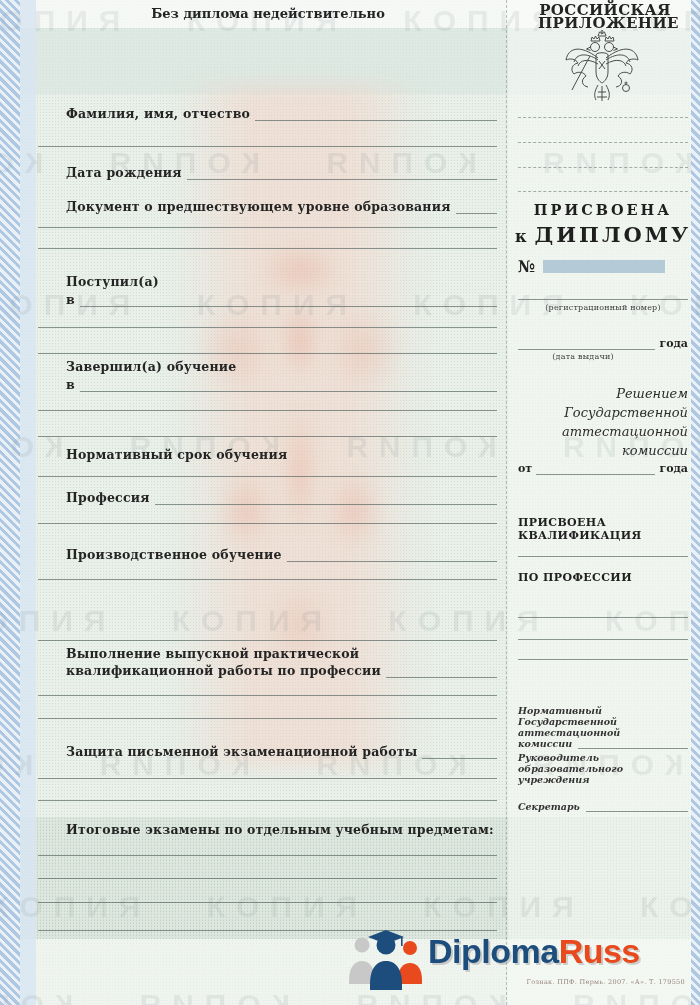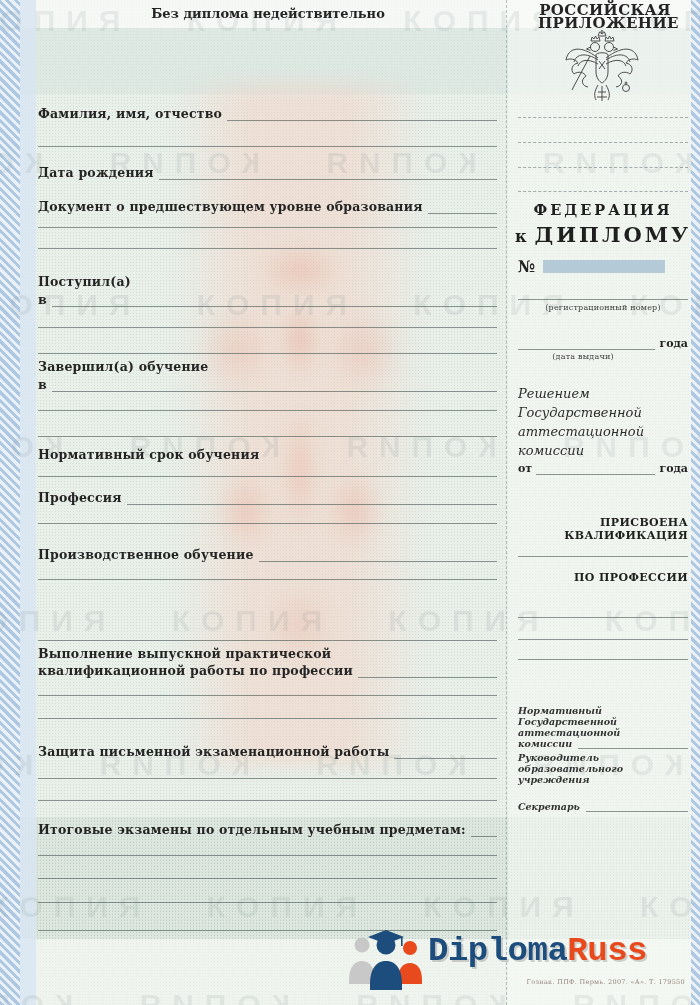--- a/index.html
+++ b/index.html
@@ -34,54 +34,54 @@
     radial-gradient(42px 55px at 205px 295px, rgba(231,148,128,.28), transparent 70%),
     radial-gradient(26px 95px at 150px 255px, rgba(236,158,138,.32), transparent 70%),
     radial-gradient(48px 55px at 150px 410px, rgba(231,148,128,.20), transparent 70%);}
   
   .wm{position:absolute;width:1000px;white-space:nowrap;z-index:1;
     font-family:"Liberation Sans",sans-serif;font-weight:700;font-size:30px;
     letter-spacing:11px;word-spacing:36px;color:#7e8d90;opacity:.13;pointer-events:none;}
   .wm.m{transform:scaleX(-1);}
   
   .z2{position:absolute;z-index:2;}
-  .lbl{font-weight:700;font-size:12.5px;letter-spacing:.2px;color:#242424;white-space:nowrap;}
+  .lbl{font-weight:700;font-size:12.5px;letter-spacing:.2px;color:#242424;white-space:nowrap;margin-left:28px;}
   .fld{position:absolute;left:38px;width:459px;display:flex;align-items:flex-end;z-index:2;}
   .fld .lbl{margin-right:5px;line-height:15px;}
   .ln{flex:1;border-bottom:1px solid rgba(72,88,85,.62);height:14px;}
   .bl{position:absolute;left:38px;width:459px;border-bottom:1px solid rgba(72,88,85,.62);z-index:2;}
   
   .st{position:absolute;left:518px;width:170px;z-index:2;}
   .dash-ln{position:absolute;left:518px;width:170px;border-bottom:1px dashed rgba(95,112,115,.55);z-index:2;}
   .st-line{border-bottom:1px solid rgba(72,88,85,.62);}
   .title1{font-weight:700;font-size:14.5px;letter-spacing:3px;text-align:center;color:#1f1f1f;}
   .title2{display:flex;align-items:baseline;justify-content:center;gap:8px;color:#1f1f1f;}
   .title2 .k{font-weight:700;font-size:16px;}
   .title2 .d{font-weight:700;font-size:21px;letter-spacing:3px;}
   .numrow{display:flex;align-items:center;gap:8px;}
   .numrow .no{font-weight:700;font-size:16px;}
   .numbox{width:122px;height:13px;background:#b5cad7;}
   .cap{font-size:8px;text-align:center;color:#3d3d3d;letter-spacing:.2px;}
   .yearrow{display:flex;align-items:flex-end;gap:4px;font-size:11px;font-weight:700;}
   .yearrow .ln{height:12px;}
-  .decision{font-style:italic;font-size:13px;line-height:19px;text-align:left;color:#2c2c2c;}
-  .caps{font-weight:700;font-size:11px;letter-spacing:.4px;text-align:right;color:#1f1f1f;}
+  .decision{font-style:italic;font-size:13px;line-height:19px;text-align:right;color:#2c2c2c;}
+  .caps{font-weight:700;font-size:11px;letter-spacing:.4px;text-align:left;color:#1f1f1f;}
   .sig{font-weight:700;font-style:italic;font-size:9.5px;line-height:11px;color:#333;}
   .sigrow{display:flex;align-items:flex-end;gap:6px;}
   .sigrow .ln{height:10px;}
   
   .top-note{position:absolute;left:38px;top:6px;width:460px;text-align:center;z-index:2;
     font-weight:700;font-size:13px;color:#242424;}
   .country{position:absolute;left:538px;top:4px;width:134px;text-align:center;z-index:2;
     font-weight:700;font-size:15px;line-height:13px;letter-spacing:.4px;color:#242424;}
   .eagle{position:absolute;left:560px;top:30px;z-index:2;}
   
   .logo{position:absolute;left:348px;top:922px;width:345px;height:75px;z-index:3;}
   .logo-people{position:absolute;left:0;top:6px;}
-  .logo-text{position:absolute;left:80px;top:10px;font-family:Liberation Mono, monospace;
+  .logo-text{position:absolute;left:80px;top:10px;font-family:Liberation Sans, sans-serif;
     font-weight:700;font-size:34px;letter-spacing:-.5px;white-space:nowrap;
     text-shadow:2px 2px 0 rgba(110,110,110,.3);}
   .imprint{position:absolute;right:8px;top:56px;font-size:6.5px;color:#95837a;letter-spacing:.3px;}
 </style>
 </head>
 <body>
 
 <div class="page">
 
   <div class="band-top"></div>
@@ -210,21 +210,21 @@
   <div class="bl" style="top:855px"></div>
   <div class="bl" style="top:878px"></div>
   <div class="bl" style="top:902px"></div>
   <div class="bl" style="top:930px"></div>
 
   <div class="dash-ln" style="top:117px"></div>
   <div class="dash-ln" style="top:142px"></div>
   <div class="dash-ln" style="top:167px"></div>
   <div class="dash-ln" style="top:191px"></div>
 
-  <div class="st title1" style="top:201px">ФЕДЕРАЦИЯ</div>
+  <div class="st title1" style="top:201px">ПРИСВОЕНА</div>
   <div class="st title2" style="top:222px">
     <span class="k">к</span>
     <span class="d">ДИПЛОМУ</span>
   </div>
   <div class="st numrow" style="top:257px">
     <span class="no">№</span>
     <span class="numbox"></span>
   </div>
   <div class="st st-line" style="top:286px;height:13px"></div>
   <div class="st cap" style="top:303px">(регистрационный номер)</div>

